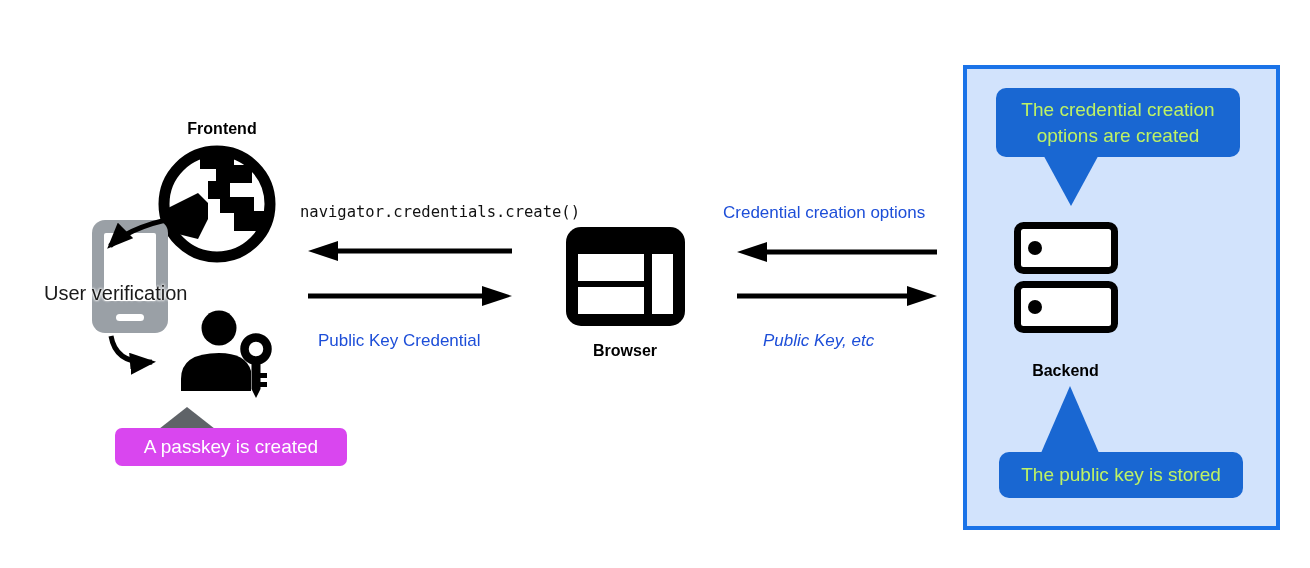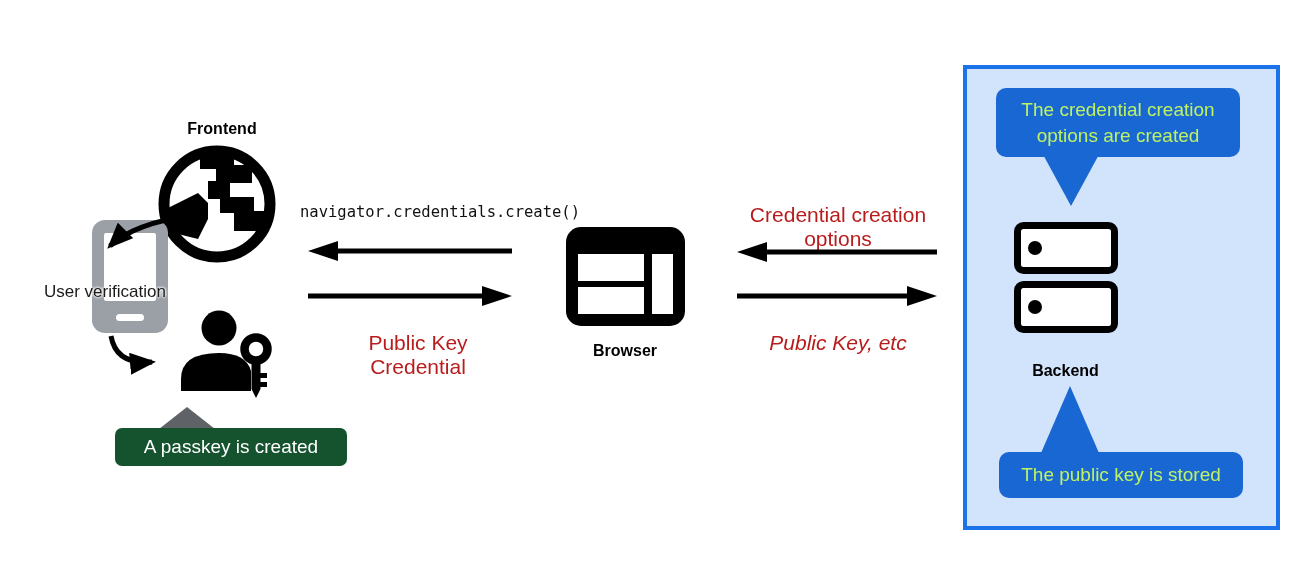--- a/index.html
+++ b/index.html
@@ -1,30 +1,30 @@
 <!DOCTYPE html>
 <html><head>
 <meta charset="utf-8">
 <style>
   html,body{margin:0;padding:0;background:#fff;}
   .canvas{
     position:relative;width:1310px;height:568px;background:#ffffff;overflow:hidden;
     font-family:"Liberation Sans",sans-serif;color:#202124;
   }
   .abs{position:absolute;}
-  .label{font-size:21px;color:#b91c1c;text-align:center;}
+  .label{font-size:17px;color:#1d4ed8;text-align:left;}
   .label-bold{font-size:16px;font-weight:700;color:#000;text-align:center;}
   .mono{font-family:"DejaVu Sans Mono",monospace;font-size:15.5px;color:#111;text-align:center;white-space:nowrap;}
   
   .phone{left:92px;top:220px;width:76px;height:113px;background:#9aa0a6;border-radius:13px;}
   .phone-screen{position:absolute;left:12px;top:13px;right:12px;bottom:32px;background:#fff;border-radius:2px;}
   .phone-homebar{position:absolute;left:50%;transform:translateX(-50%);bottom:12px;width:28px;height:7px;background:#fff;border-radius:3.5px;}
   
   .tooltip-dark{
-    left:115px;top:428px;width:232px;height:38px;background:#14532d;color:#fff;
+    left:115px;top:428px;width:232px;height:38px;background:#d946ef;color:#fff;
     font-size:19px;line-height:38px;text-align:center;border-radius:7px;
   }
   .tri-up-dark{left:159px;top:407px;width:0;height:0;
     border-left:28px solid transparent;border-right:28px solid transparent;
     border-bottom:22px solid #5f6368;}
   .panel{
     left:963px;top:65px;width:309px;height:457px;
     background:#d2e3fc;border:4px solid #1a73e8;
   }
   .tooltip-blue{
@@ -32,21 +32,21 @@
     text-align:center;border-radius:10px;box-sizing:border-box;
   }
   .tooltip-blue.top{left:996px;top:88px;width:244px;padding:9px 12px;}
   .tooltip-blue.bottom{left:999px;top:452px;width:244px;padding:10px 20px;}
   .tri-down-blue{left:1040px;top:149px;width:0;height:0;
     border-left:31px solid transparent;border-right:31px solid transparent;
     border-top:57px solid #1967d2;}
   .tri-up-blue{left:1041px;top:386px;width:0;height:0;
     border-left:29px solid transparent;border-right:29px solid transparent;
     border-bottom:67px solid #1967d2;}
-  .uv-text{left:44px;top:282px;font-size:17px;color:#1a1a1a;white-space:nowrap;
+  .uv-text{left:44px;top:282px;font-size:20px;color:#1a1a1a;white-space:nowrap;
     text-shadow:0 0 3px #fff,0 0 3px #fff,0 0 3px #fff;z-index:6;}
   svg{display:block;}
   .overlay{left:0;top:0;z-index:5;pointer-events:none;}
 </style>
 </head>
 <body>
 
 <div class="canvas">
 
   <div class="abs label-bold" style="left:142px;top:120px;width:160px;">Frontend</div>

